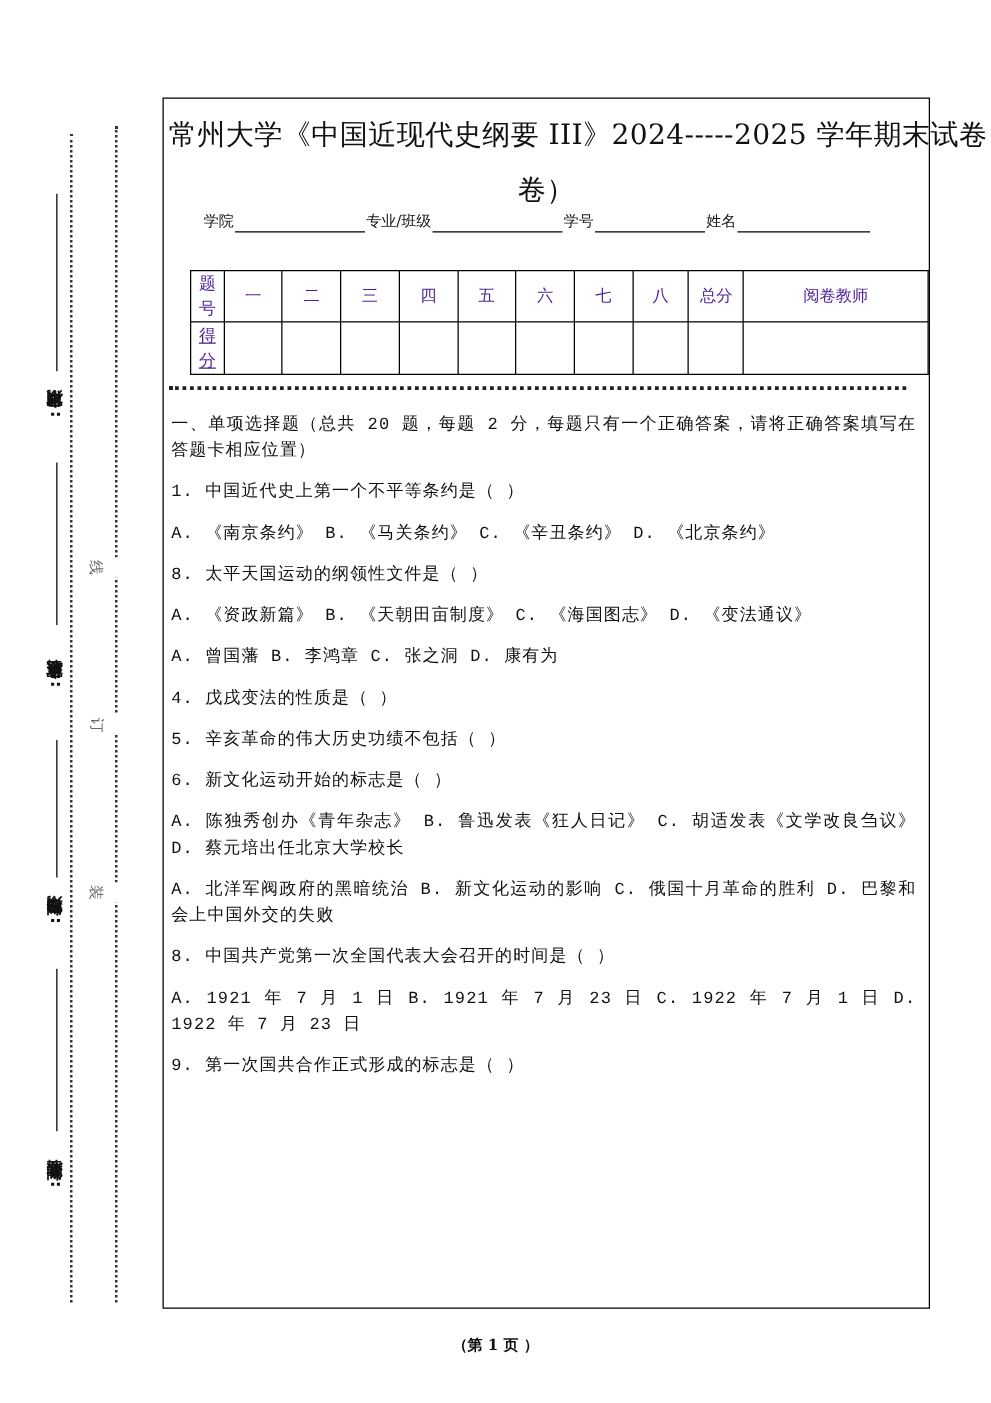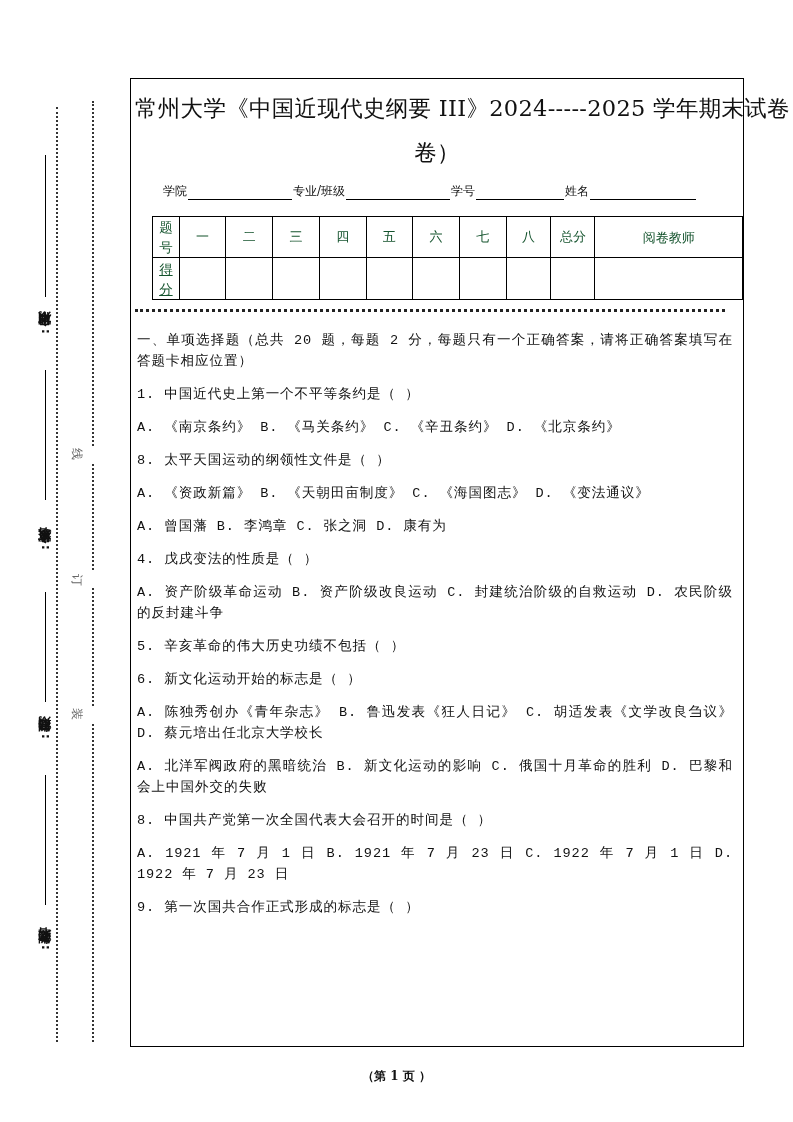--- a/index.html
+++ b/index.html
@@ -16,26 +16,26 @@
                writing-mode: vertical-rl; transform: rotate(90deg); text-align: center; line-height: 16px; }
 
   
   .paper { position: absolute; left: 130px; top: 78px; width: 614px; height: 969px; border: 1.5px solid #000; box-sizing: border-box; }
 
   .title { position: absolute; left: 0; right: 0; top: 7px; text-align: center; font-size: 22.5px; line-height: 44px;
            letter-spacing: 0.3px; padding: 0 4px; }
   .title .l1 { display: block; white-space: nowrap; }
   .title .l2 { display: block; margin-top: 0; }
 
-  .info-row { position: absolute; top: 104px; left: 32px; font-size: 12px; display: flex; align-items: flex-end; white-space: nowrap; justify-content: center; }
+  .info-row { position: absolute; top: 90px; left: 32px; font-size: 12px; display: flex; align-items: flex-end; white-space: nowrap; justify-content: center; }
   .info-row .lbl { font-family: "DejaVu Serif", serif; }
   .info-row .uline { display: inline-block; border-bottom: 1px solid #000; height: 14px; margin: 0 1px; }
 
   table.score { position: absolute; left: 21px; top: 137px; border-collapse: collapse; font-size: 13px;
-                font-family: "DejaVu Sans", "Liberation Sans", sans-serif; color: #14532d; }
+                font-family: "DejaVu Sans", "Liberation Sans", sans-serif; color: #4c1d95; }
   table.score td { border: 1.5px solid #000; text-align: center; padding: 0; }
   table.score tr.r1 td { height: 40px; }
   table.score tr.r2 td { height: 41px; text-decoration: underline; }
   table.score td.vert { width: 27px; line-height: 20px; font-size: 13.5px; }
 
   .dot-sep { position: absolute; left: 4px; right: 18px; top: 230px; border-top: 3px dotted #222; }
 
   .content { position: absolute; left: 6px; right: 10px; top: 251px; font-family: Liberation Mono, monospace;
              font-size: 13.6px; line-height: 21px; letter-spacing: 0.9px; color: #111; }
   .content p { margin: 0; text-align: justify; }
@@ -122,21 +122,20 @@
 
     <p class="q">1. 中国近代史上第一个不平等条约是（   ）</p>
     <p class="opts">A. 《南京条约》  B. 《马关条约》  C. 《辛丑条约》  D. 《北京条约》</p>
 
     <p class="q">8. 太平天国运动的纲领性文件是（   ）</p>
     <p class="opts">A. 《资政新篇》  B. 《天朝田亩制度》  C. 《海国图志》  D. 《变法通议》</p>
 
     <p class="opts">A. 曾国藩  B. 李鸿章  C. 张之洞  D. 康有为</p>
 
     <p class="q">4. 戊戌变法的性质是（   ）</p>
-    <p class="opts">A. 资产阶级革命运动  B. 资产阶级改良运动  C. 封建统治阶级的自救运动  D. 农民阶级的反封建斗争</p>
 
     <p class="q">5. 辛亥革命的伟大历史功绩不包括（   ）</p>
 
     <p class="q">6. 新文化运动开始的标志是（   ）</p>
     <p class="opts">A. 陈独秀创办《青年杂志》  B. 鲁迅发表《狂人日记》  C. 胡适发表《文学改良刍议》  D. 蔡元培出任北京大学校长</p>
 
     <p class="opts">A. 北洋军阀政府的黑暗统治  B. 新文化运动的影响  C. 俄国十月革命的胜利  D. 巴黎和会上中国外交的失败</p>
 
     <p class="q">8. 中国共产党第一次全国代表大会召开的时间是（   ）</p>
     <p class="opts">A. 1921 年 7 月 1 日  B. 1921 年 7 月 23 日  C. 1922 年 7 月 1 日  D. 1922 年 7 月 23 日</p>

